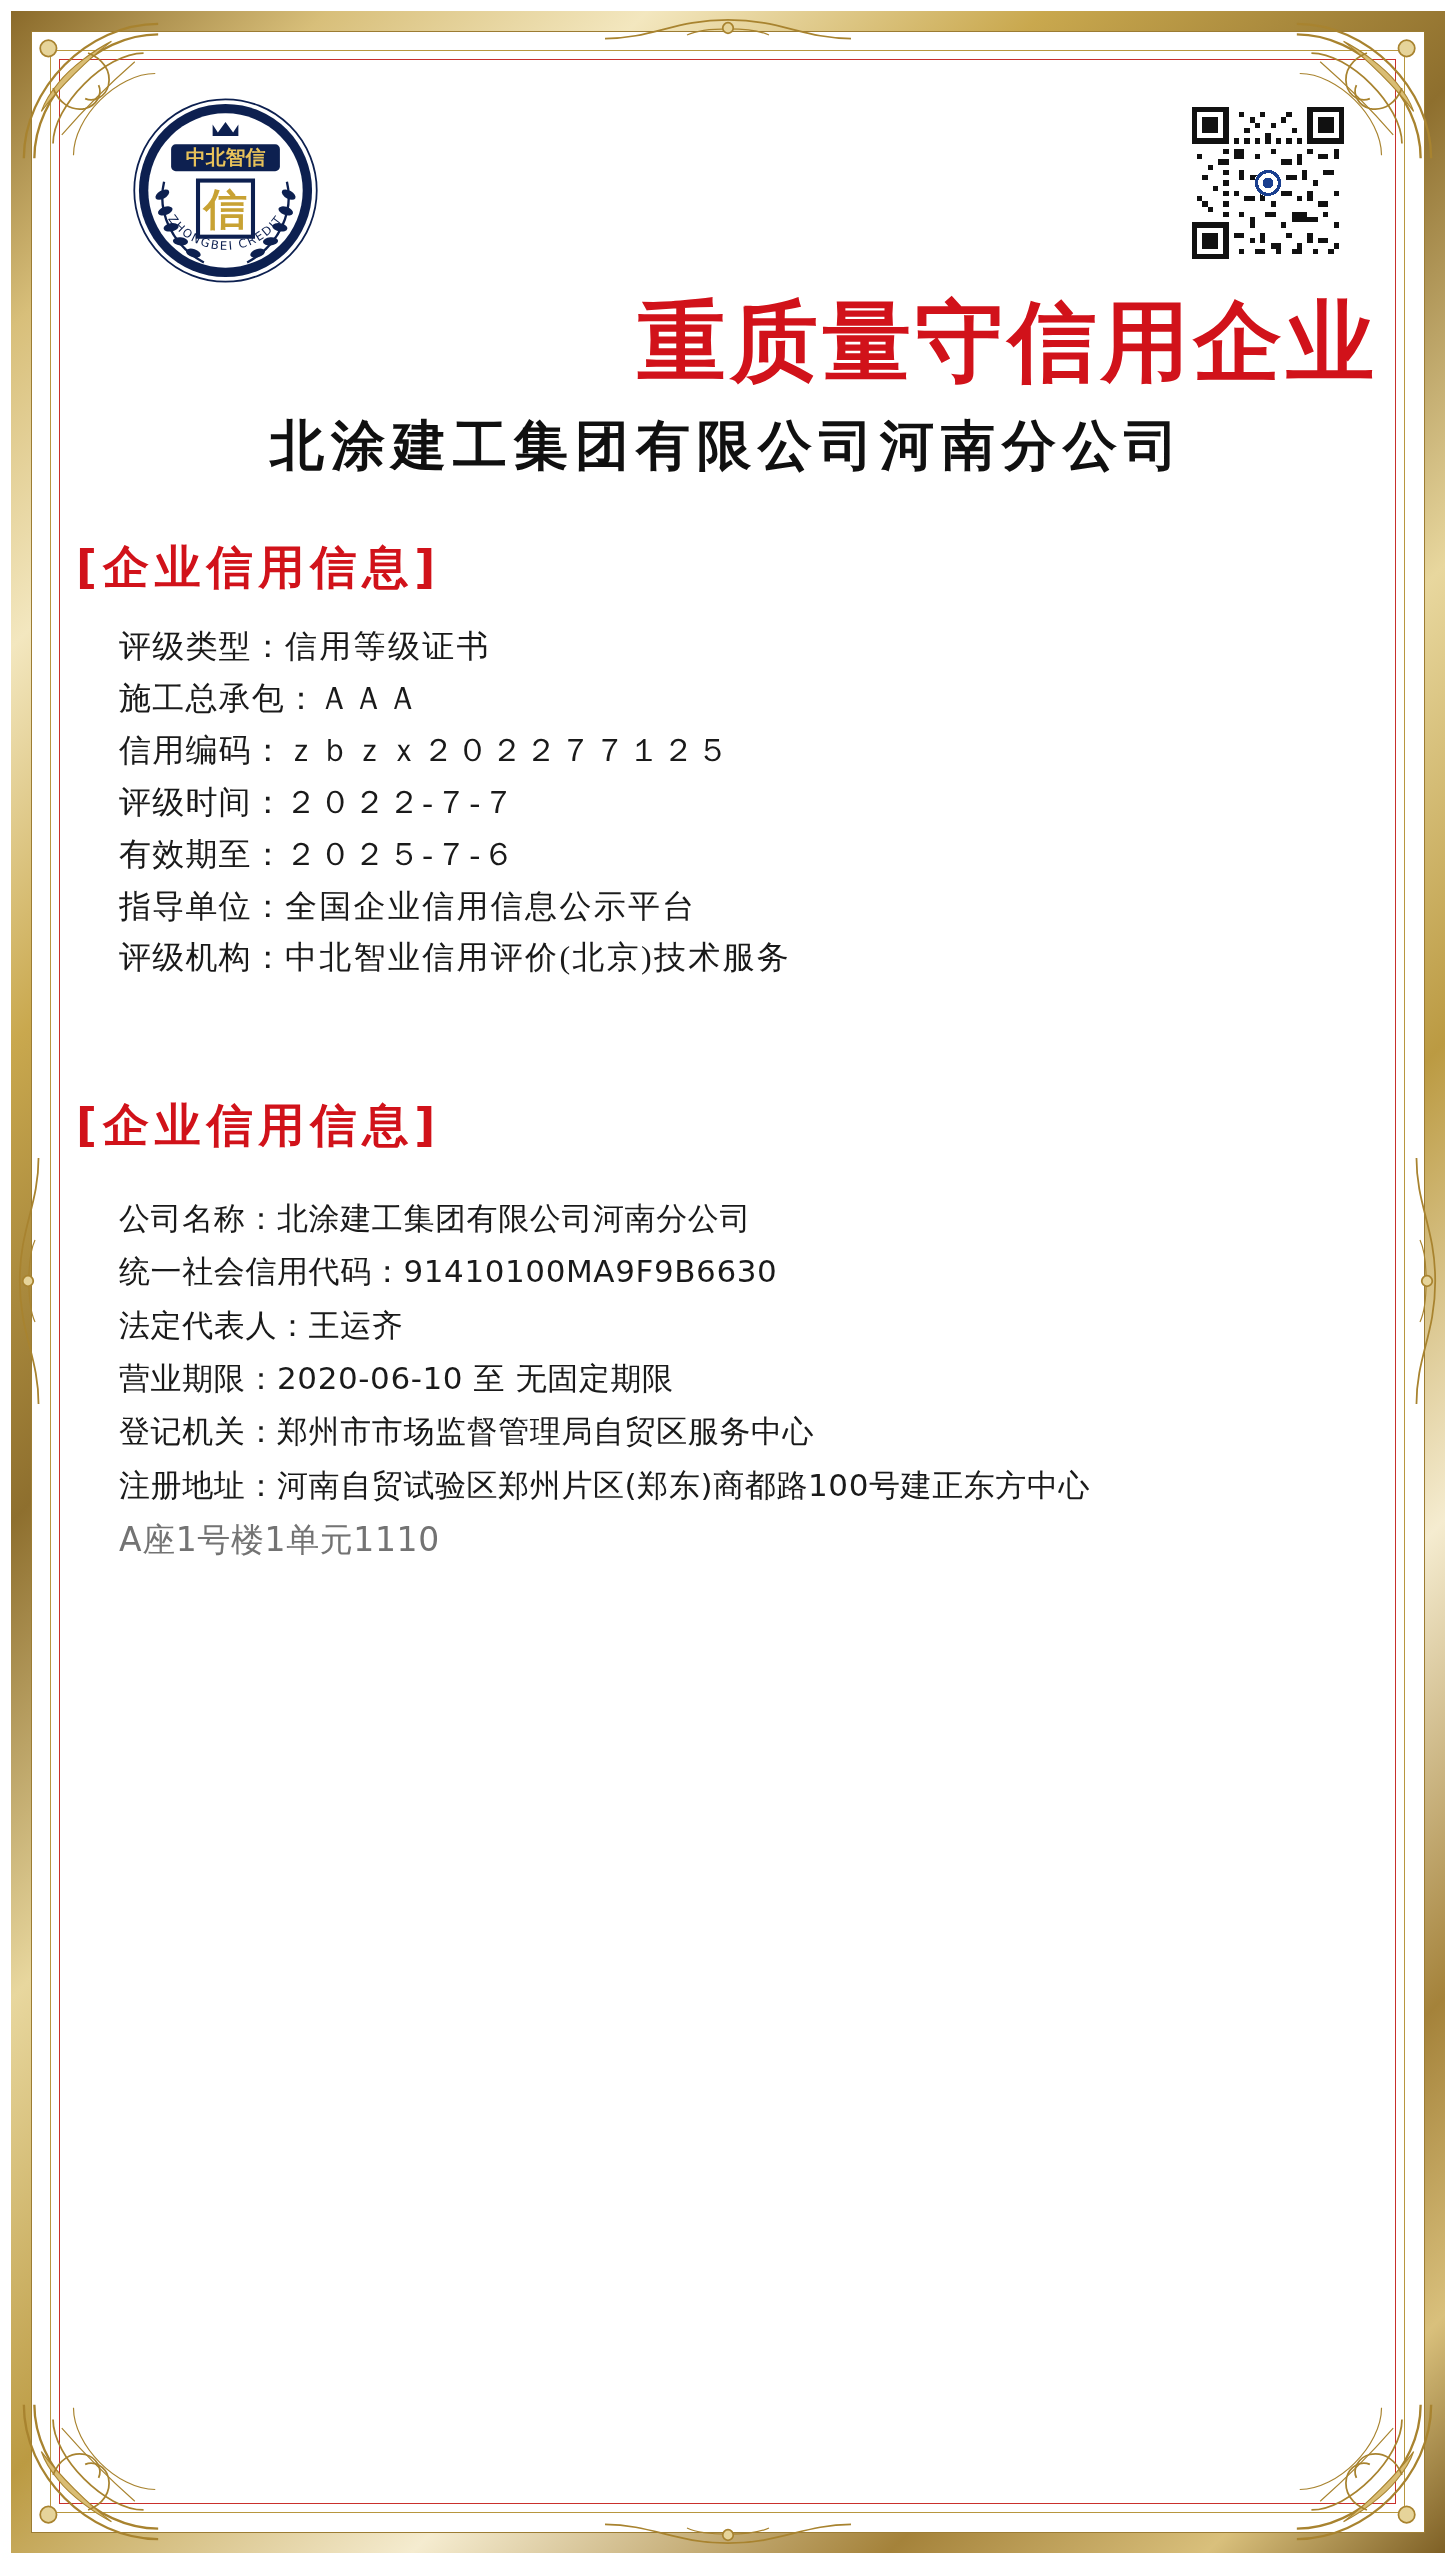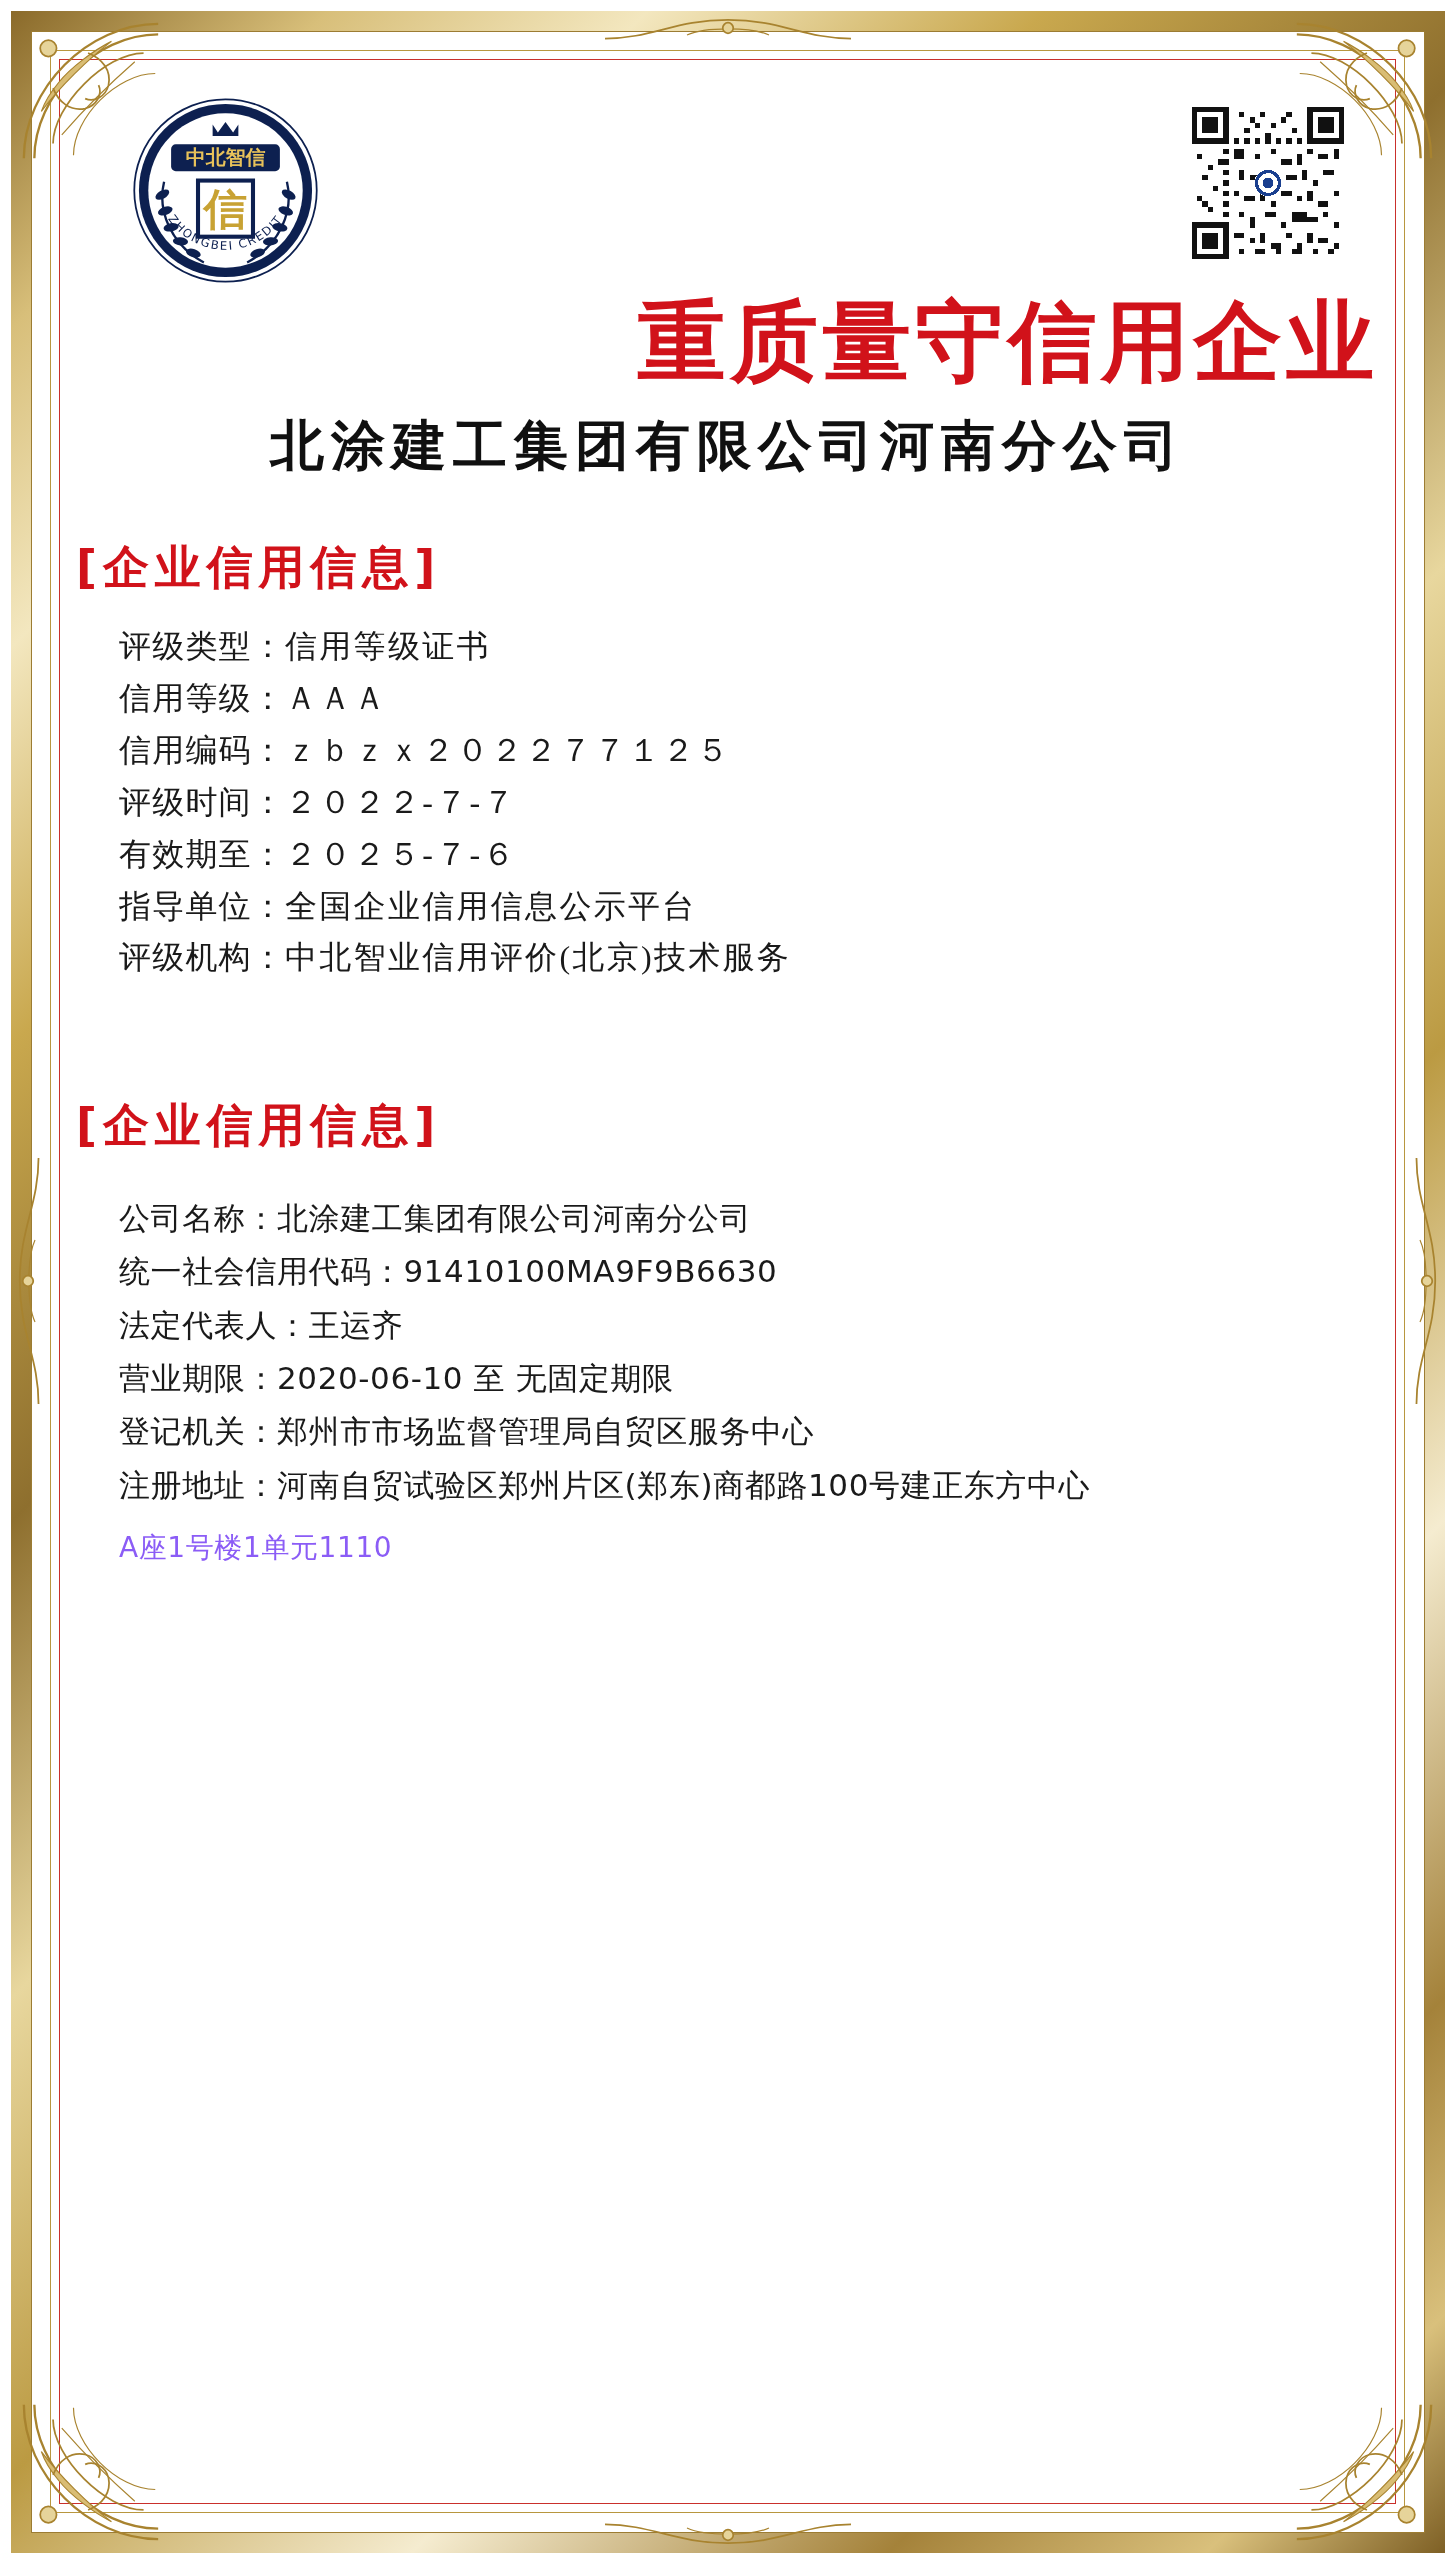--- a/index.html
+++ b/index.html
@@ -175,26 +175,25 @@
   }
   .info-line2 {
     font-size: 31px;
     color: #1a1a1a;
     line-height: 1.72;
     letter-spacing: 0.6px;
     white-space: nowrap;
     font-family: "DejaVu Sans", "Liberation Sans", sans-serif;
   }
   .addr-cont {
-    font-size: 28px;
-    color: #8b5cf6;
+    font-size: 33px;
+    color: #737373;
     line-height: 1.72;
     letter-spacing: 0.6px;
     font-family: "DejaVu Sans", "Liberation Sans", sans-serif;
-    margin-top: 12px;
   }
 
   .scope {
     margin-left: 43px;
     margin-top: 28px;
     margin-right: 17.6px;
     font-size: 31px;
     color: #1a1a1a;
     line-height: 1.82;
     letter-spacing: 0px;
@@ -468,21 +467,21 @@
 
     <div class="main-title">重质量守信用企业</div>
     <div class="company-title">北涂建工集团有限公司河南分公司</div>
 
     <div class="section-heading">[企业信用信息]</div>
     <div class="info-list">
       <div class="info-line">
         <span class="k">评级类型：</span><span class="v">信用等级证书</span>
       </div>
       <div class="info-line">
-        <span class="k">信用等级：</span><span class="v">ＡＡＡ</span>
+        <span class="k">施工总承包：</span><span class="v">ＡＡＡ</span>
       </div>
       <div class="info-line">
         <span class="k">信用编码：</span><span class="v">ｚｂｚｘ２０２２７７１２５</span>
       </div>
       <div class="info-line">
         <span class="k">评级时间：</span><span class="v">２０２２-７-７</span>
       </div>
       <div class="info-line">
         <span class="k">有效期至：</span><span class="v">２０２５-７-６</span>
       </div>

